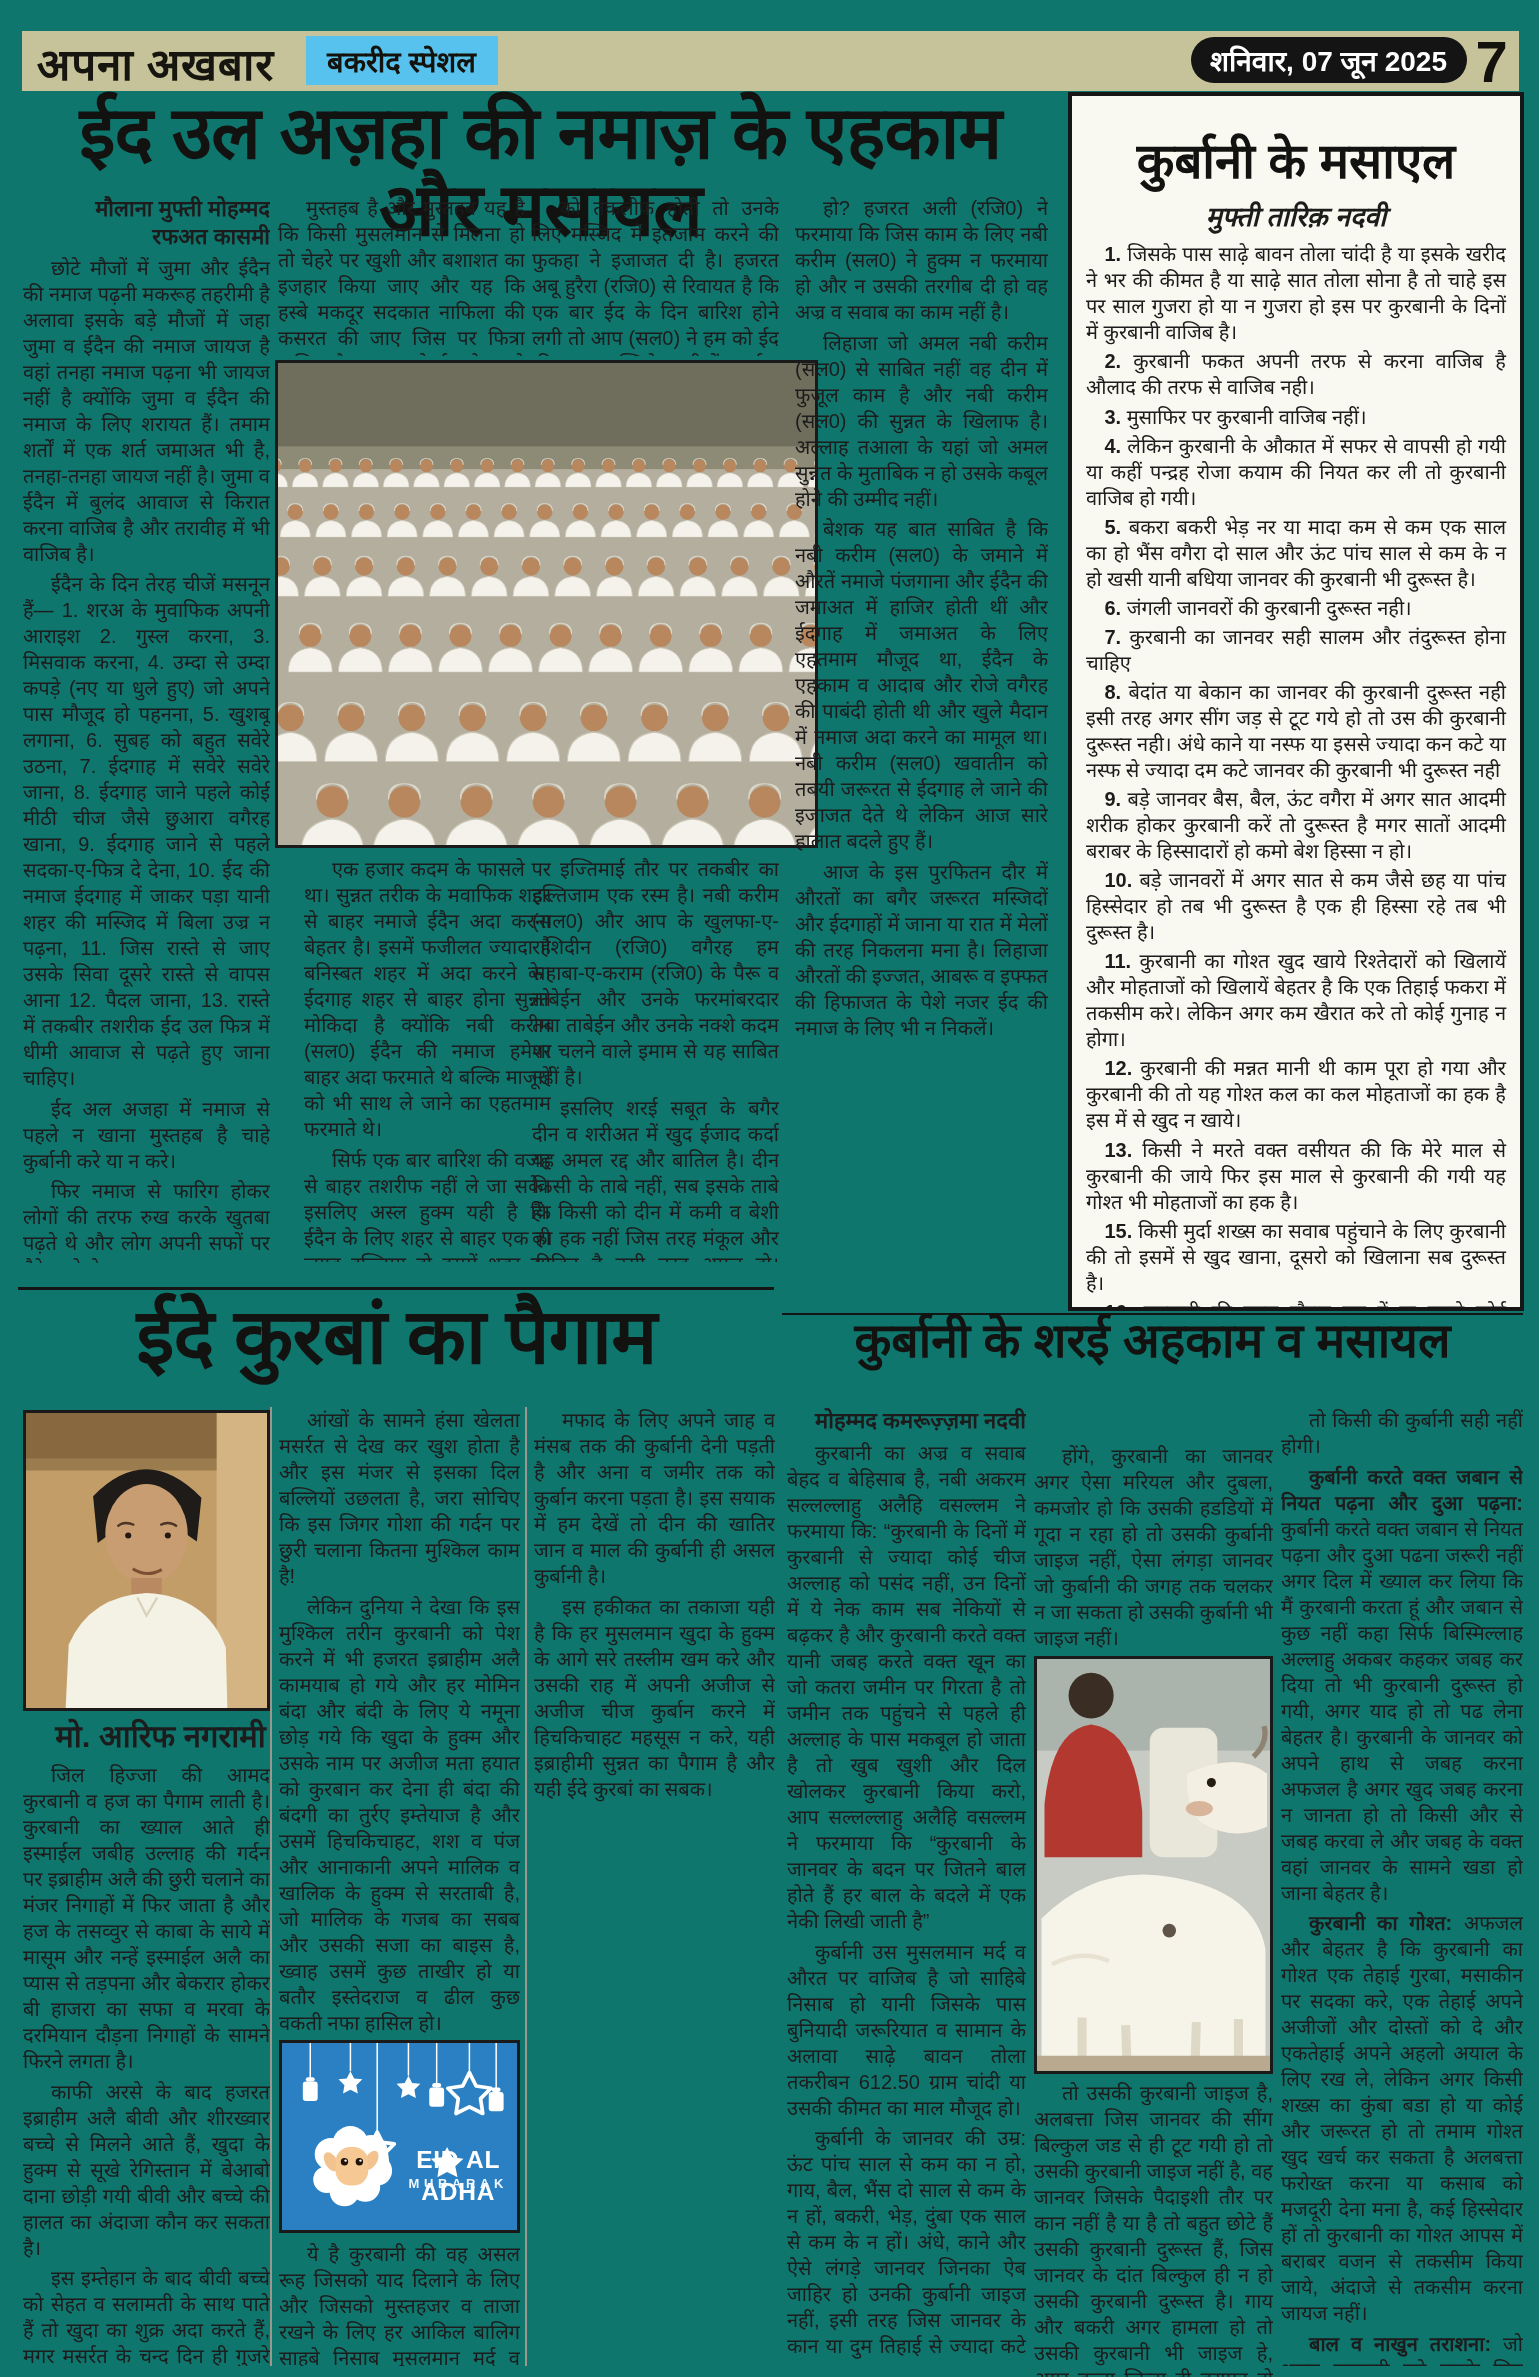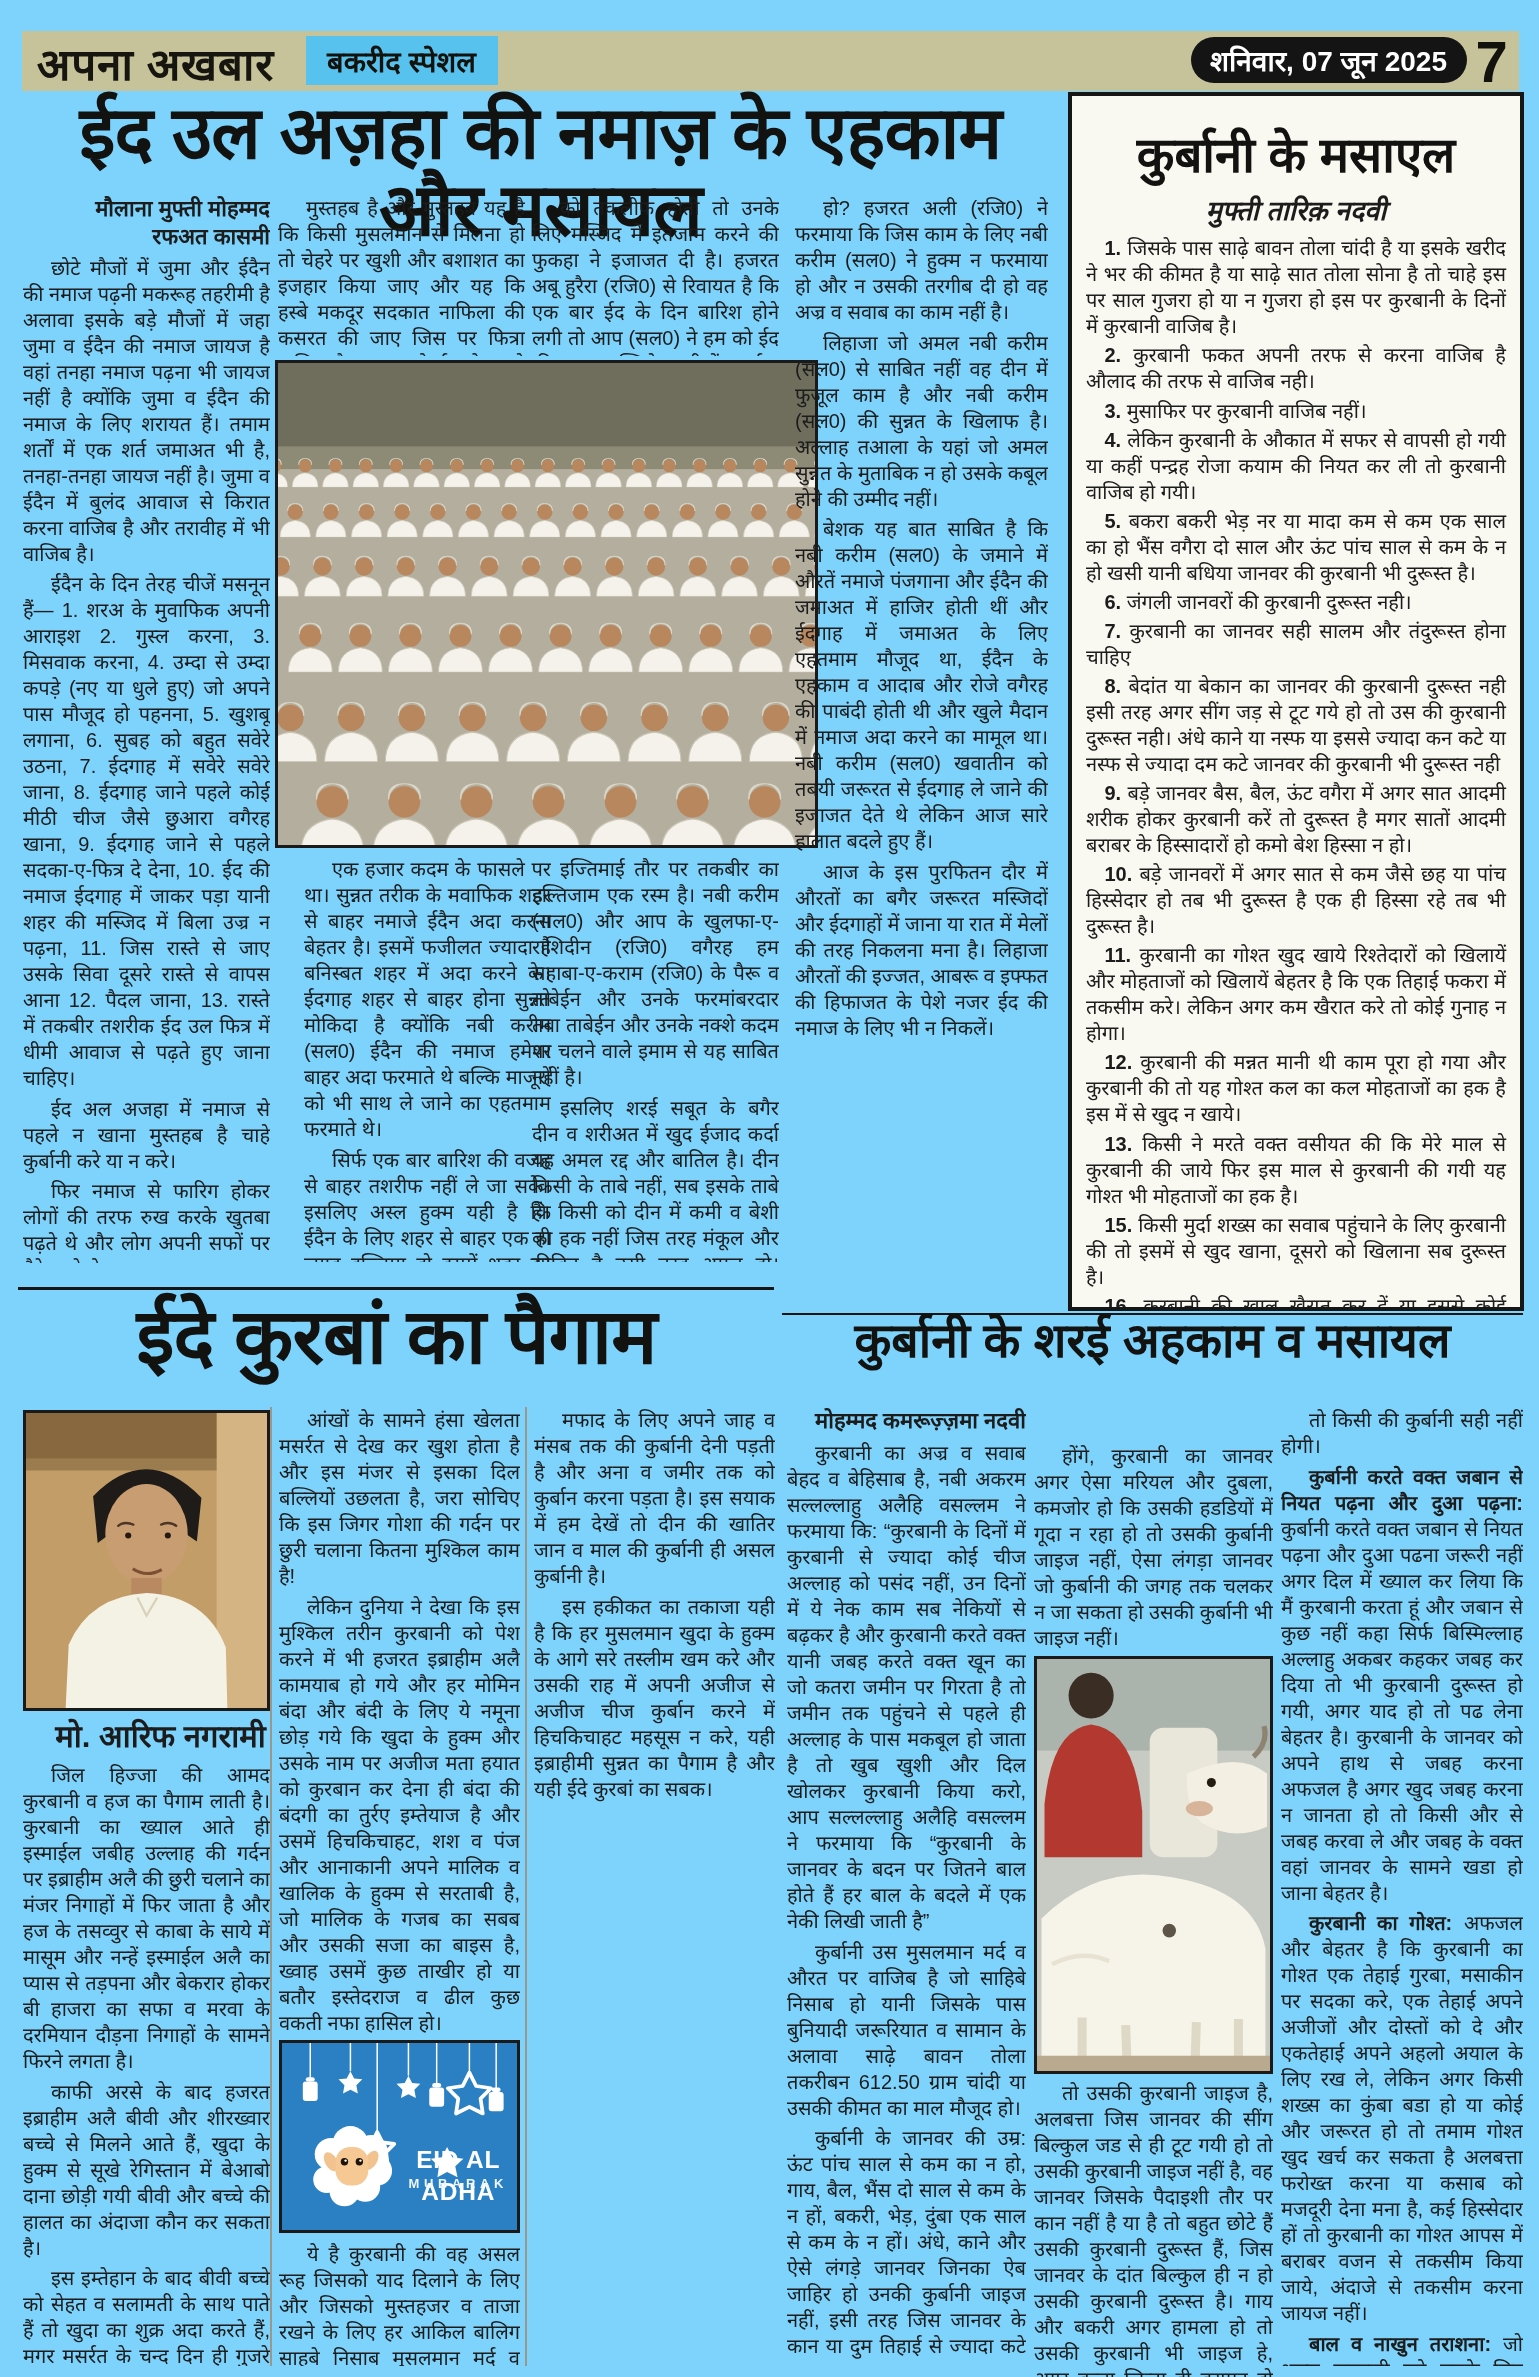--- a/index.html
+++ b/index.html
@@ -1,36 +1,36 @@
 <!DOCTYPE html>
 <html style="font-size:12.3px"><head>
 <meta charset="utf-8">
 <style>
   html,body{margin:0;padding:0;background:#d8d6cc;}
-  .page{position:relative;width:1540px;height:2377px;background:#7dd3fc;
+  .page{position:relative;width:1540px;height:2377px;background:#0f766e;
         font-family:"Liberation Sans","DejaVu Sans",sans-serif;color:#1c1c1c;overflow:hidden;}
   
   .masthead{position:absolute;left:21.5px;top:31px;width:1497px;height:60px;background:#c6c39a;}
   .paper-name{position:absolute;left:15.3px;top:1.5px;font-size:44px;font-weight:900;color:#17150f;letter-spacing:0.8px;}
   .edition-badge{position:absolute;left:284px;top:5.4px;width:192px;height:49px;background:#58c2ee;
         display:flex;align-items:center;justify-content:center;font-size:29px;font-weight:900;color:#14120c;}
   .date-pill{position:absolute;left:1169px;top:6.1px;width:276px;height:46px;background:#141414;border-radius:24.5px;
         display:flex;align-items:center;justify-content:center;color:#fff;font-size:28px;font-weight:800;}
   .page-number{position:absolute;right:10.7px;top:-3.1px;font-size:58px;font-weight:900;color:#14120c;}
   
   .col{position:absolute;text-align:justify;overflow:hidden;font-size:20px;line-height:1.3;}
   .col p{margin:0 0 4.6px 0;text-indent:28px;}
   .col p b{font-weight:bold;}
   h1,h2,h3{margin:0;color:#121210;}
   .headline-1{position:absolute;left:23px;top:95px;width:1035px;height:94px;font-size:73px;font-weight:900;
         text-align:center;letter-spacing:-0.8px;line-height:1.05;}
   .byline-1{font-weight:bold;text-align:right;font-size:22px;line-height:1.25;margin:0 0 6.1px 0;}
   
   .masail-box{position:absolute;left:1068px;top:92px;width:456px;height:1219px;background:#faf9f1;
-        border:4.6px solid #161616;box-sizing:border-box;padding:21px 14px;overflow:hidden;}
+        border:4.6px solid #161616;box-sizing:border-box;padding:27px 14px;overflow:hidden;}
   .masail-box h2{font-size:49px;font-weight:900;text-align:center;margin:3.1px 0 4.6px 0;}
   .masail-byline{font-size:27px;font-weight:bold;font-style:italic;text-align:center;margin:0 0 7.7px 0;}
   .masail-box .list{font-size:20px;line-height:1.3;text-align:justify;}
   .masail-box .list p{margin:0 0 3.1px 0;text-indent:18.4px;}
   
   .hrule{position:absolute;background:#151515;}
   .vrule{position:absolute;background:#9a988c;width:1.5px;}
   
   .headline-2{position:absolute;left:18.4px;top:1298px;width:756px;height:92px;font-size:77px;font-weight:900;
         text-align:center;line-height:1.0;letter-spacing:-0.8px;}

